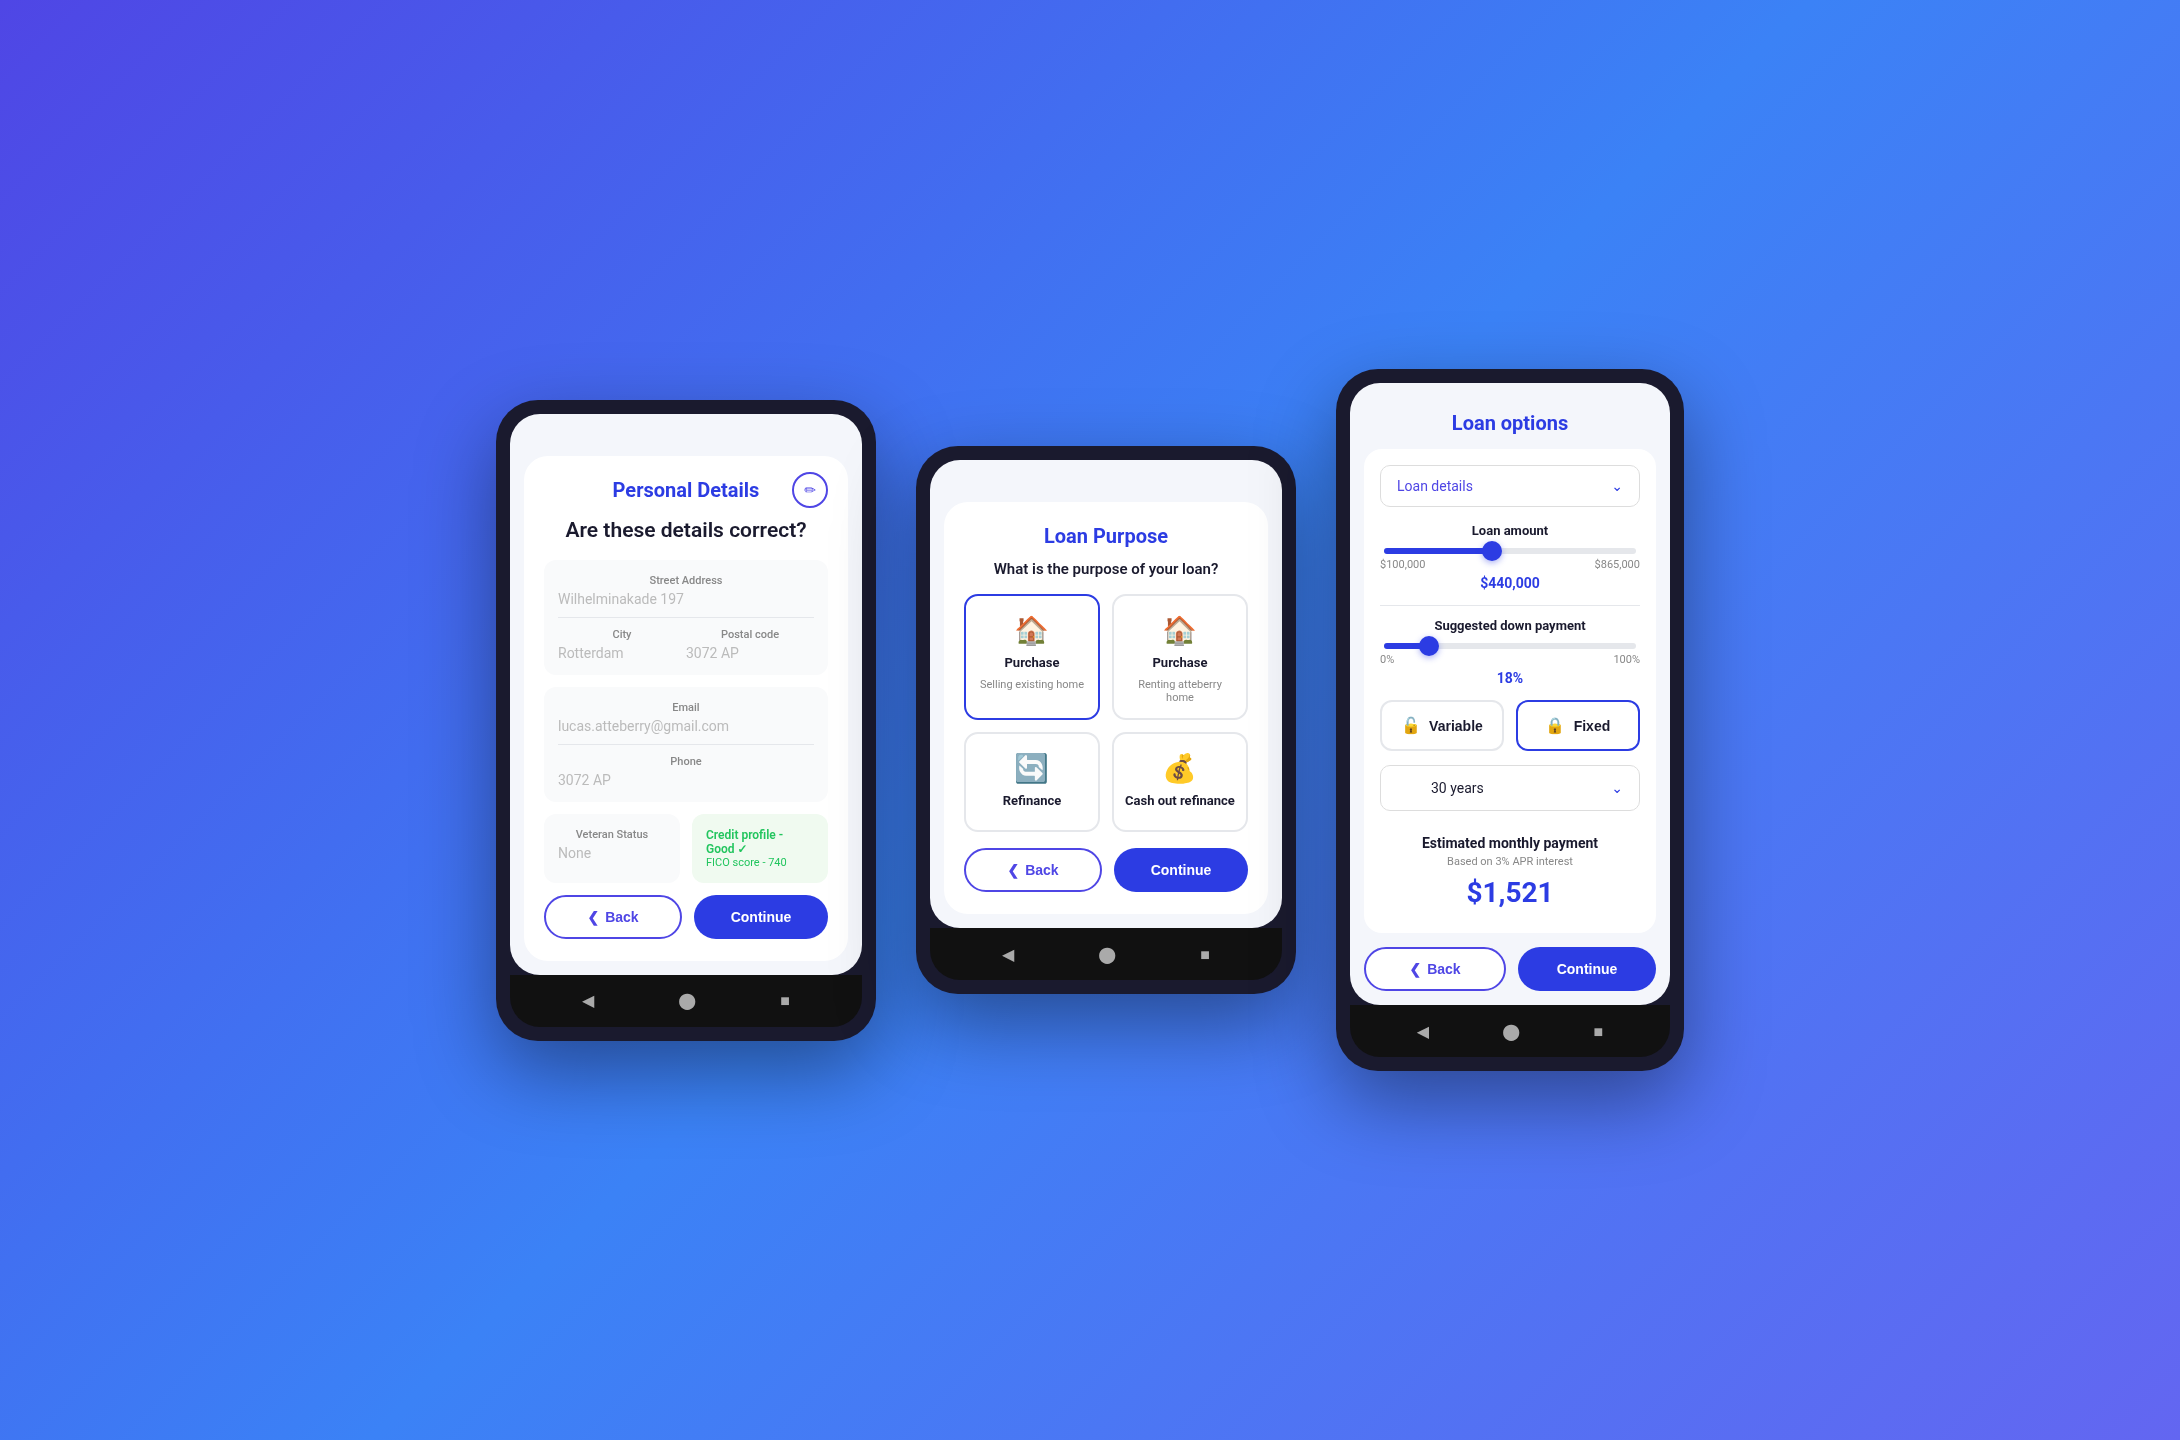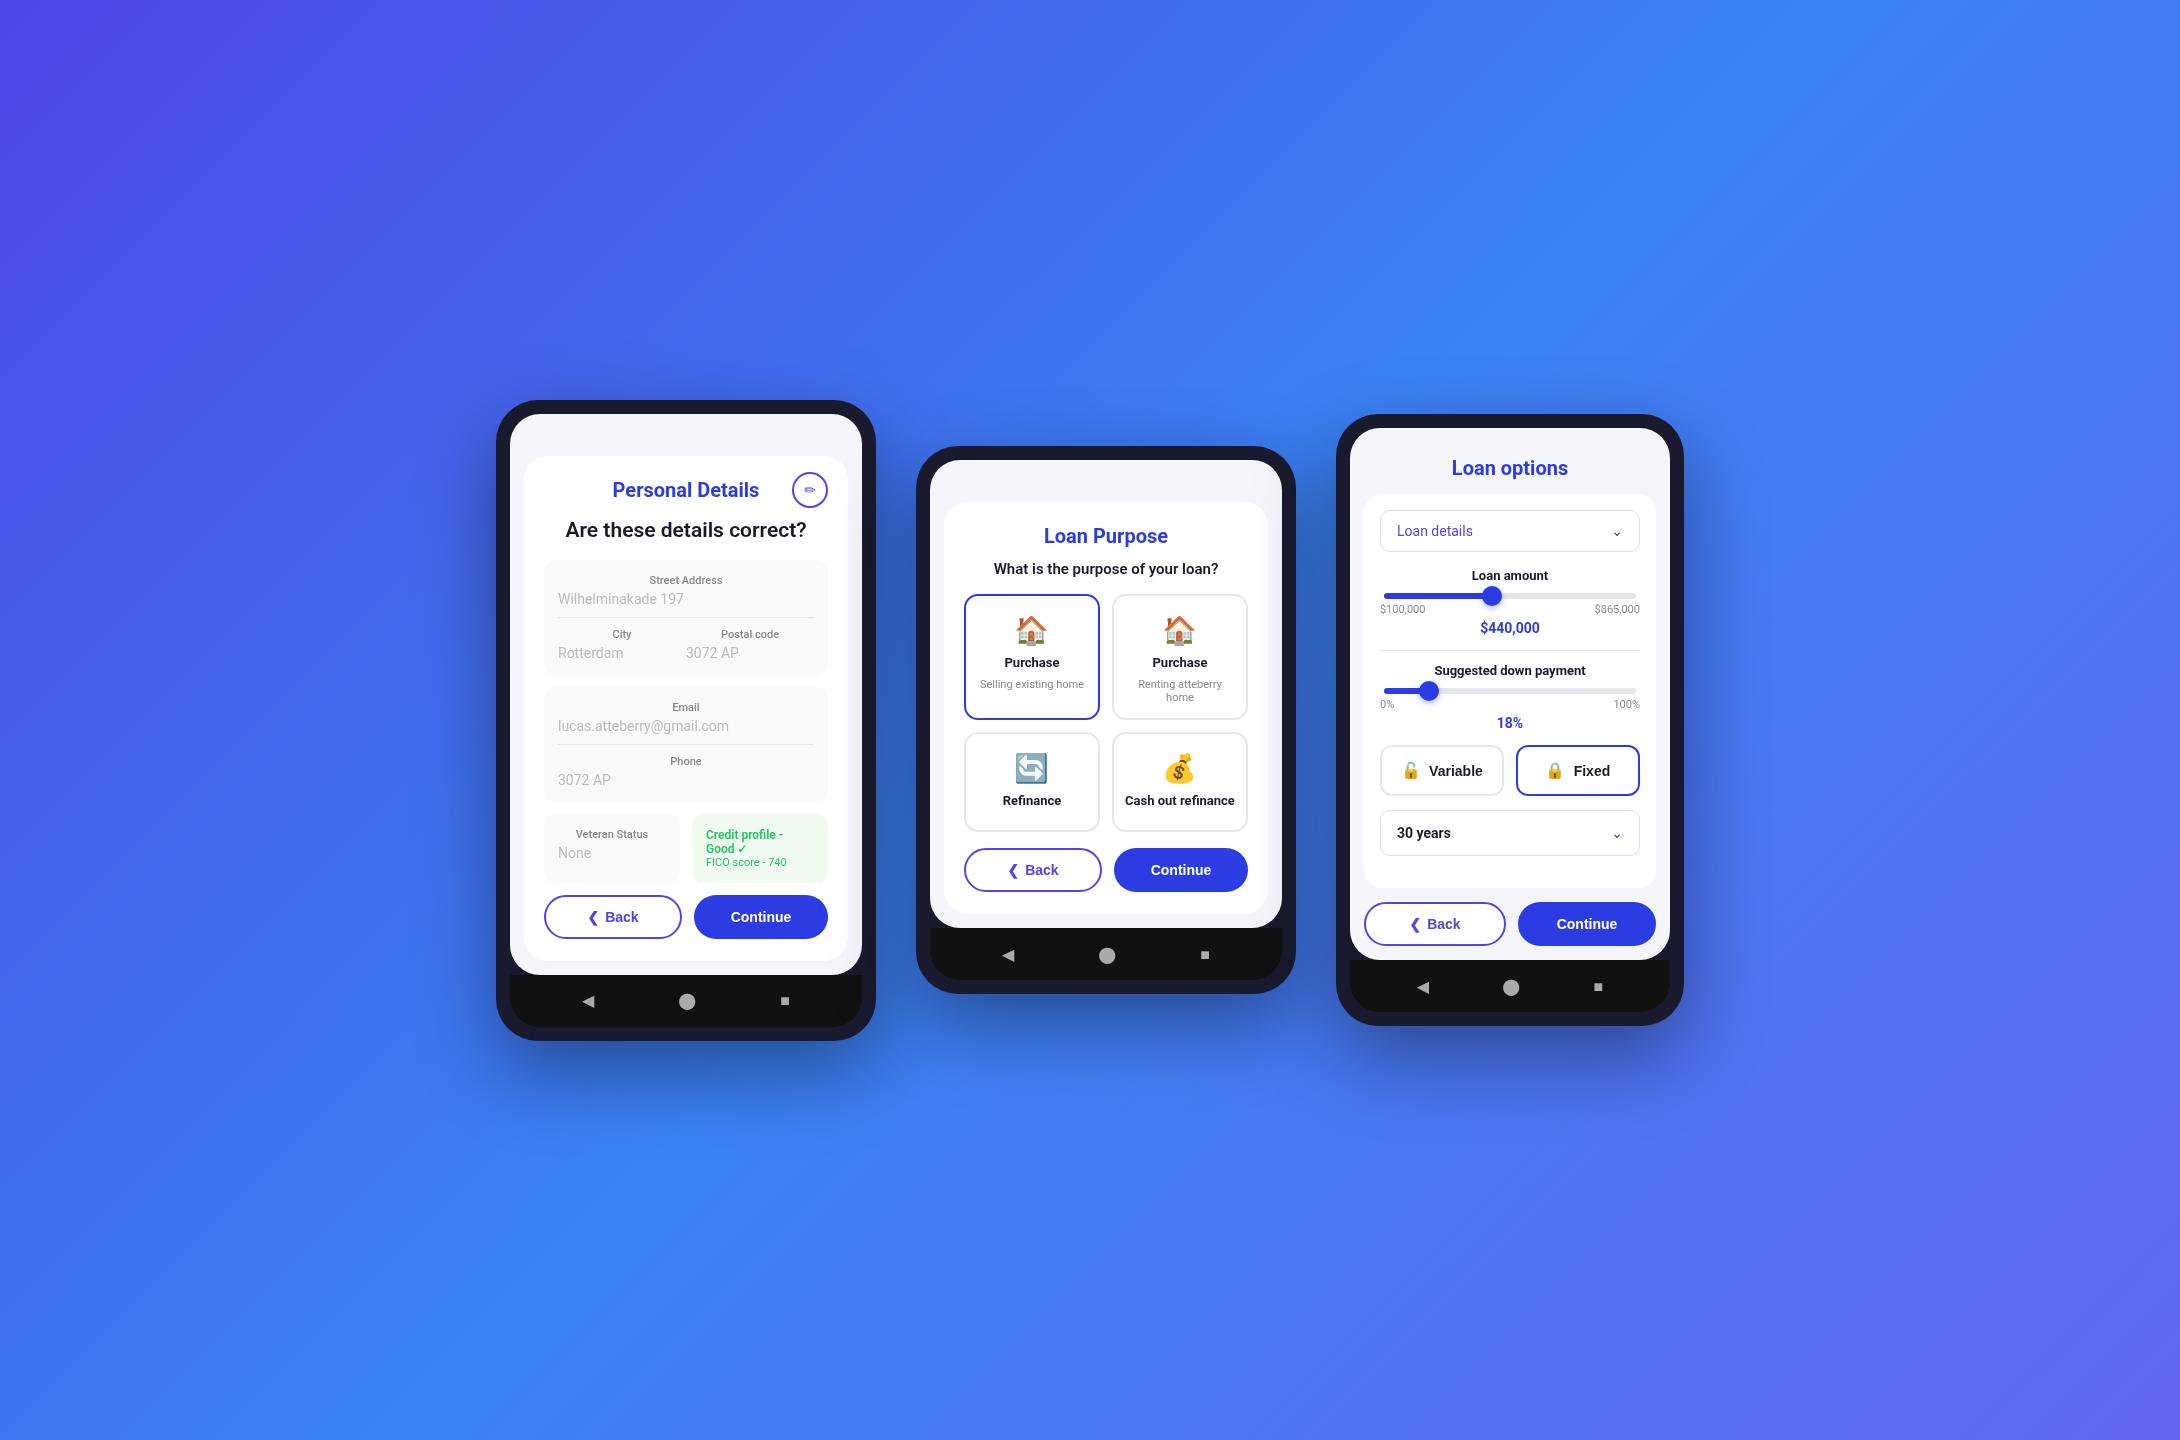--- a/index.html
+++ b/index.html
@@ -336,21 +336,22 @@
       padding: 14px 16px;
       display: flex;
       align-items: center;
       justify-content: space-between;
       margin-bottom: 16px;
       cursor: pointer;
     }
     .years-label {
       font-size: 14px;
       color: #1a1a2e;
-      font-weight: 700;
+      font-weight: 400;
+      margin-left: 34px;
     }
     .payment-section {
       text-align: center;
       padding: 8px 0;
     }
     .payment-title {
       font-size: 14px;
       font-weight: 700;
       color: #1a1a2e;
       margin-bottom: 4px;
@@ -541,20 +542,25 @@
           <span class="rate-icon">🔒</span>
           <span>Fixed</span>
         </button>
       </div>
 
       <div class="years-dropdown">
         <span class="years-label">30 years</span>
         <span class="dropdown-arrow">⌄</span>
       </div>
 
+      <div class="payment-section">
+        <div class="payment-title">Estimated monthly payment</div>
+        <div class="payment-sub">Based on 3% APR interest</div>
+        <div class="payment-amount">$1,521</div>
+      </div>
     </div>
 
     <div class="btn-row" style="padding: 0 14px 14px;">
       <button class="btn-outline">
         <span>❮</span>
         <span>Back</span>
       </button>
       <button class="btn-solid">
         <span>Continue</span>
       </button>

